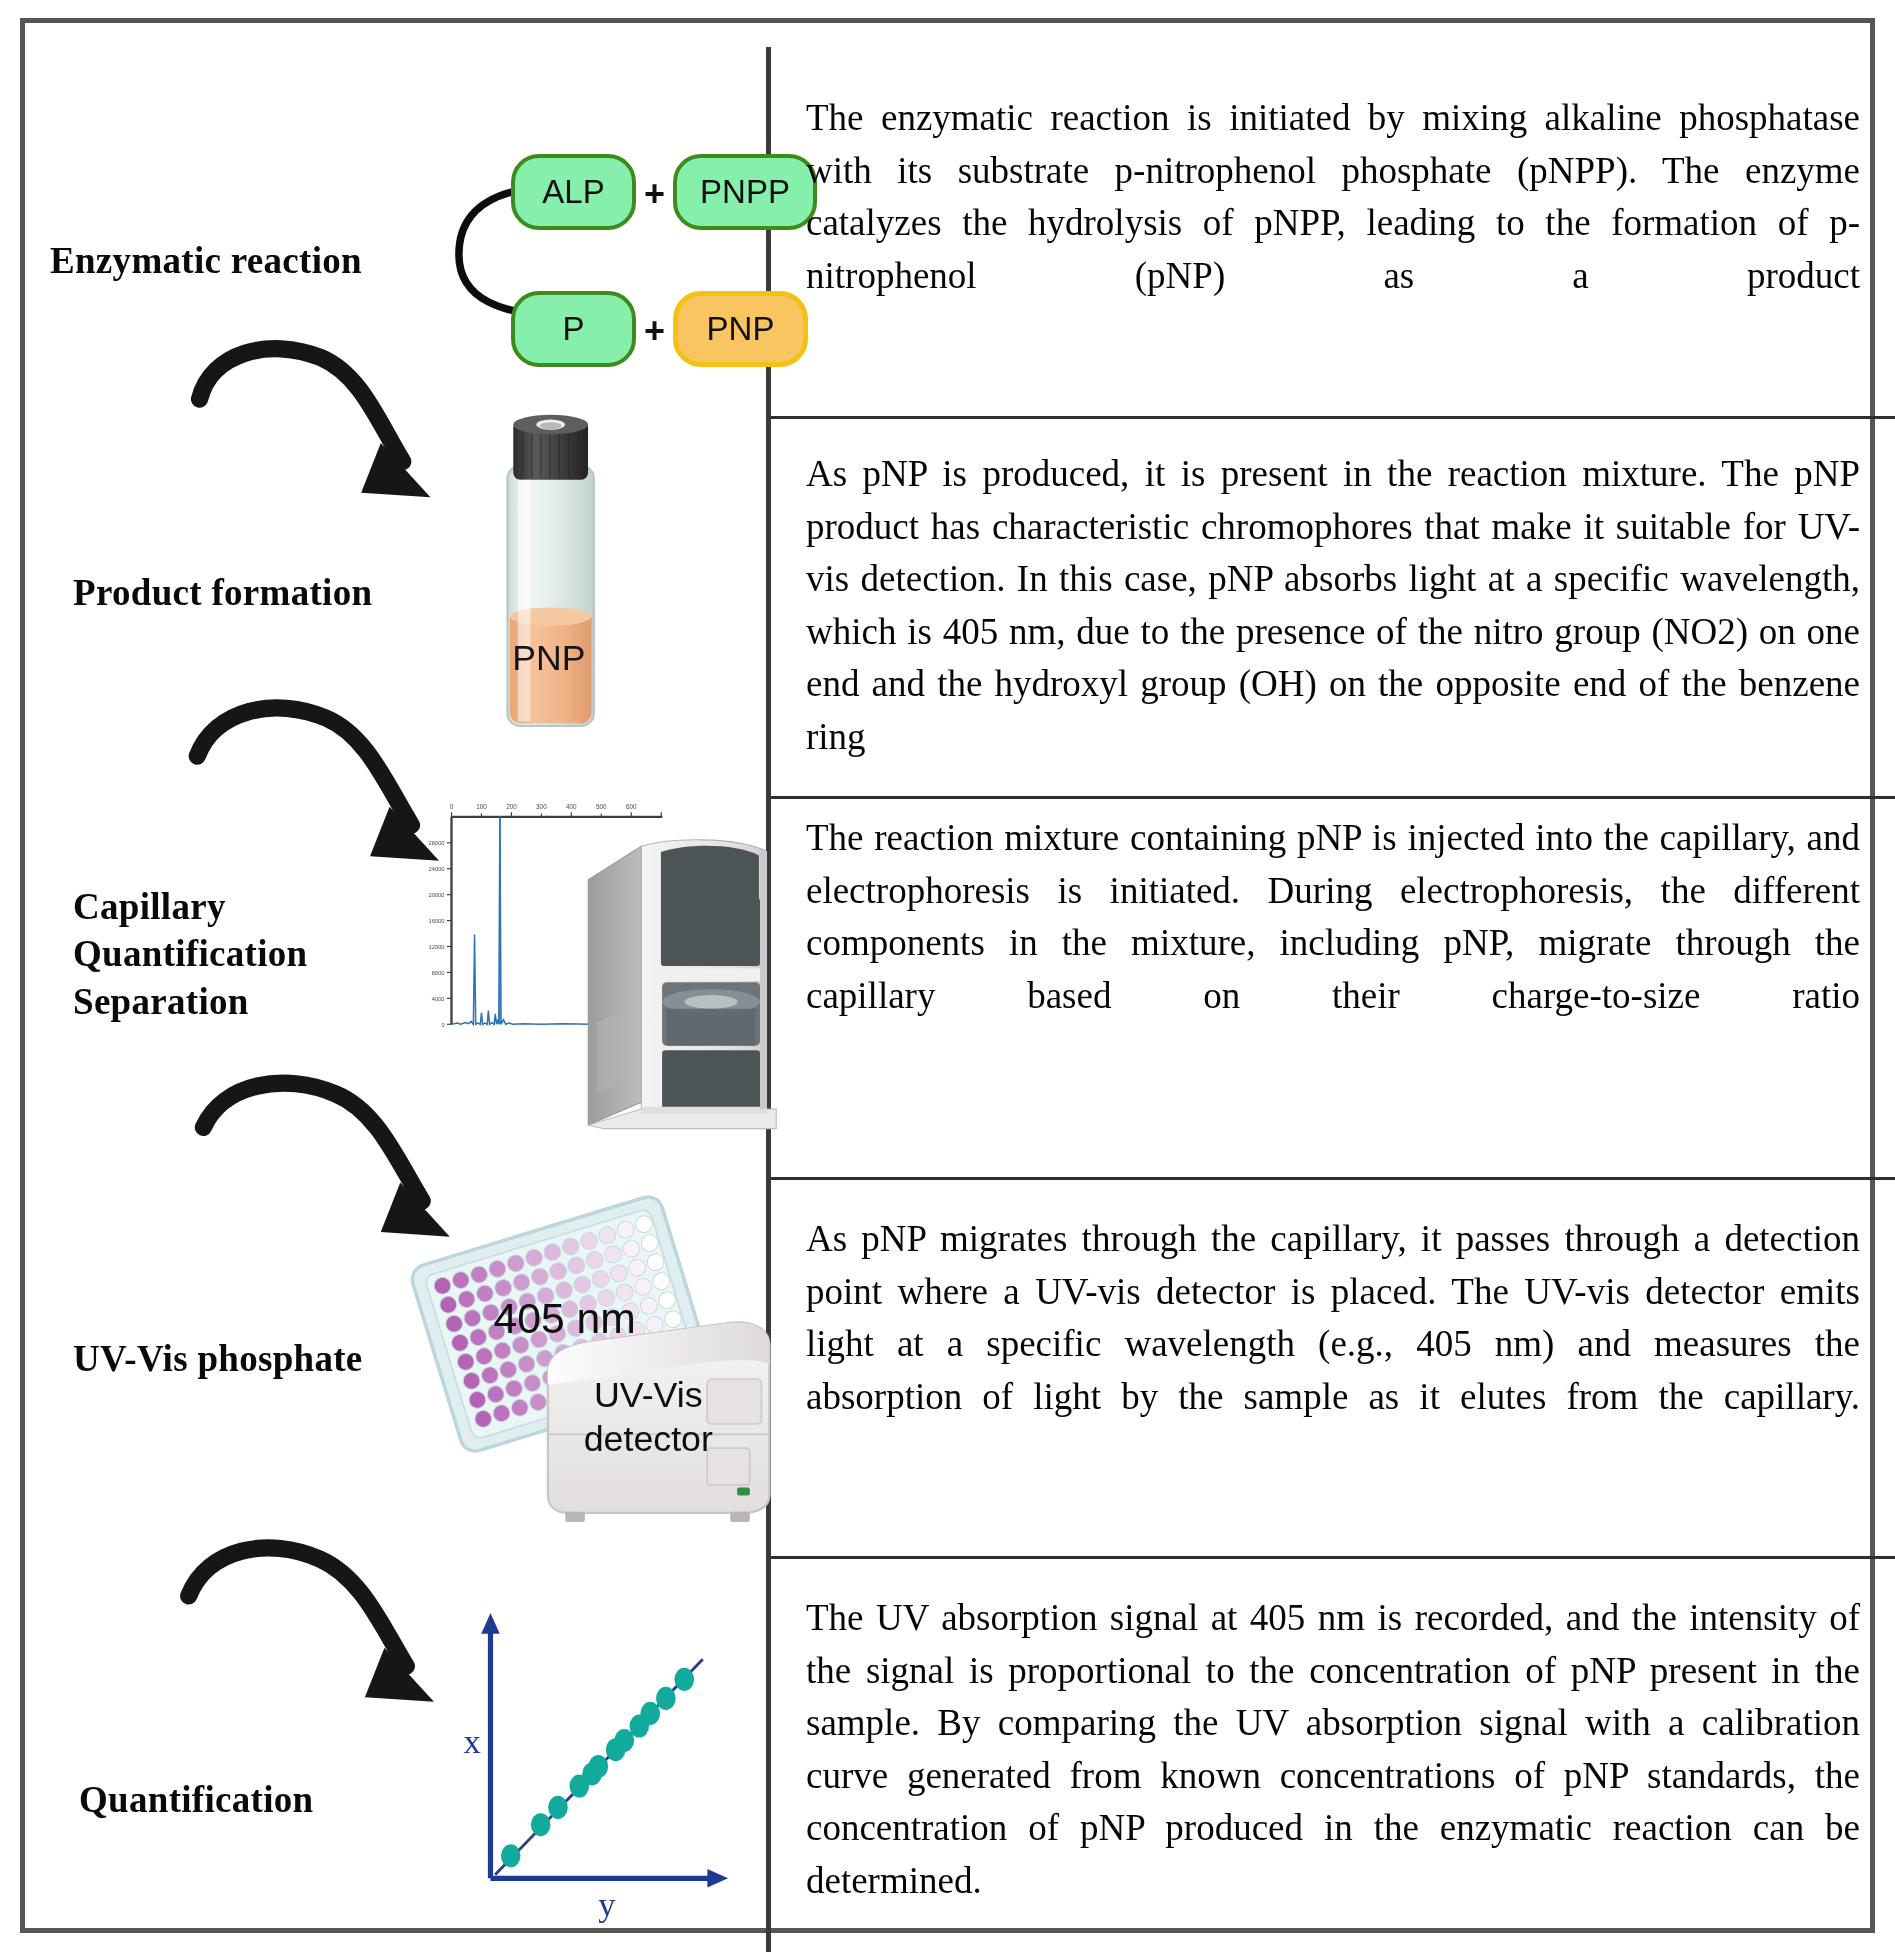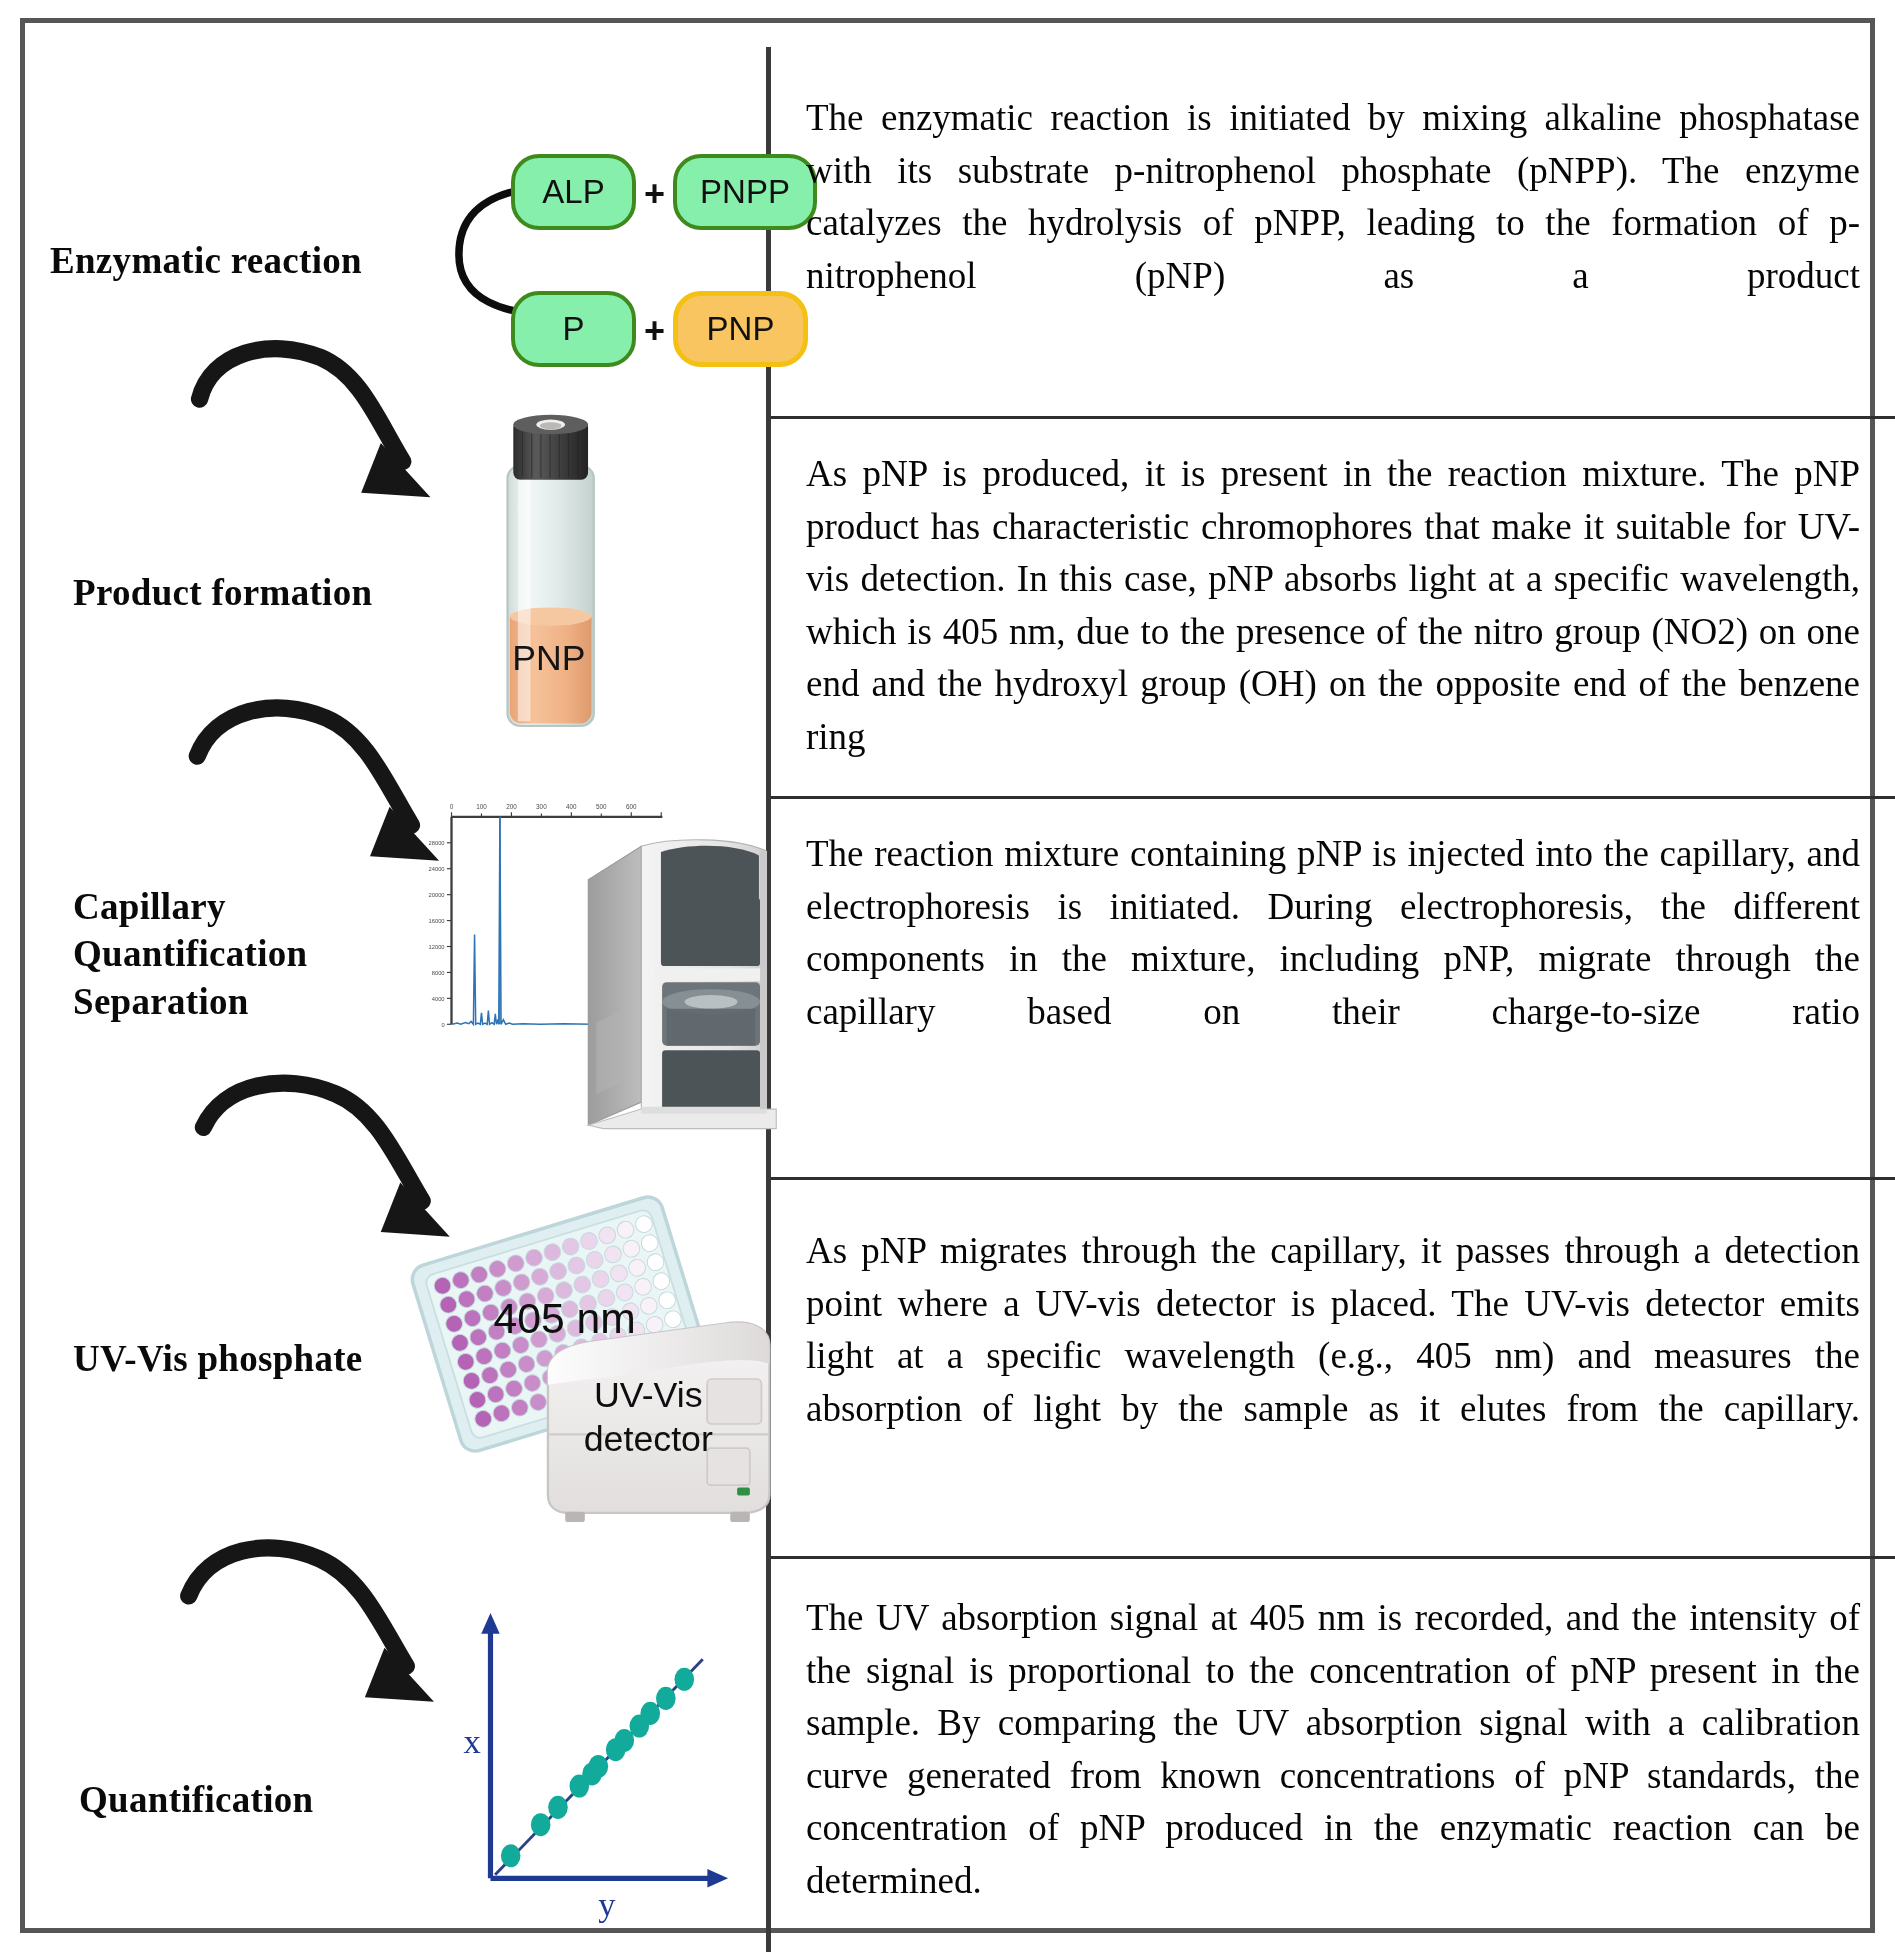--- a/index.html
+++ b/index.html
@@ -405,26 +405,26 @@
         <p>The enzymatic reaction is initiated by mixing alkaline phosphatase with its substrate p-nitrophenol phosphate (pNPP). The enzyme catalyzes the hydrolysis of pNPP, leading to the formation of p-nitrophenol (pNP) as a product</p>
       </div>
 
       <div class="trow" style="top:369px;height:427px;">
         <div class="rule"></div>
         <p style="padding-top:32px;">As pNP is produced, it is present in the reaction mixture. The pNP product has characteristic chromophores that make it suitable for UV-vis detection. In this case, pNP absorbs light at a specific wavelength, which is 405 nm, due to the presence of the nitro group (NO2) on one end and the hydroxyl group (OH) on the opposite end of the benzene ring</p>
       </div>
 
       <div class="trow" style="top:749px;height:380px;">
         <div class="rule"></div>
-        <p style="padding-top:32px;">The reaction mixture containing pNP is injected into the capillary, and electrophoresis is initiated. During electrophoresis, the different components in the mixture, including pNP, migrate through the capillary based on their charge-to-size ratio</p>
+        <p style="padding-top:16px;">The reaction mixture containing pNP is injected into the capillary, and electrophoresis is initiated. During electrophoresis, the different components in the mixture, including pNP, migrate through the capillary based on their charge-to-size ratio</p>
       </div>
 
       <div class="trow" style="top:1130px;height:380px;">
         <div class="rule"></div>
-        <p style="padding-top:48px;">As pNP migrates through the capillary, it passes through a detection point where a UV-vis detector is placed. The UV-vis detector emits light at a specific wavelength (e.g., 405 nm) and measures the absorption of light by the sample as it elutes from the capillary.</p>
+        <p style="padding-top:36px;">As pNP migrates through the capillary, it passes through a detection point where a UV-vis detector is placed. The UV-vis detector emits light at a specific wavelength (e.g., 405 nm) and measures the absorption of light by the sample as it elutes from the capillary.</p>
       </div>
 
       <div class="trow" style="top:1509px;height:395px;">
         <div class="rule"></div>
         <p style="padding-top:36px;">The UV absorption signal at 405 nm is recorded, and the intensity of the signal is proportional to the concentration of pNP present in the sample. By comparing the UV absorption signal with a calibration curve generated from known concentrations of pNP standards, the concentration of pNP produced in the enzymatic reaction can be determined.</p>
       </div>
 
     </div>
   </div>
 </div>

